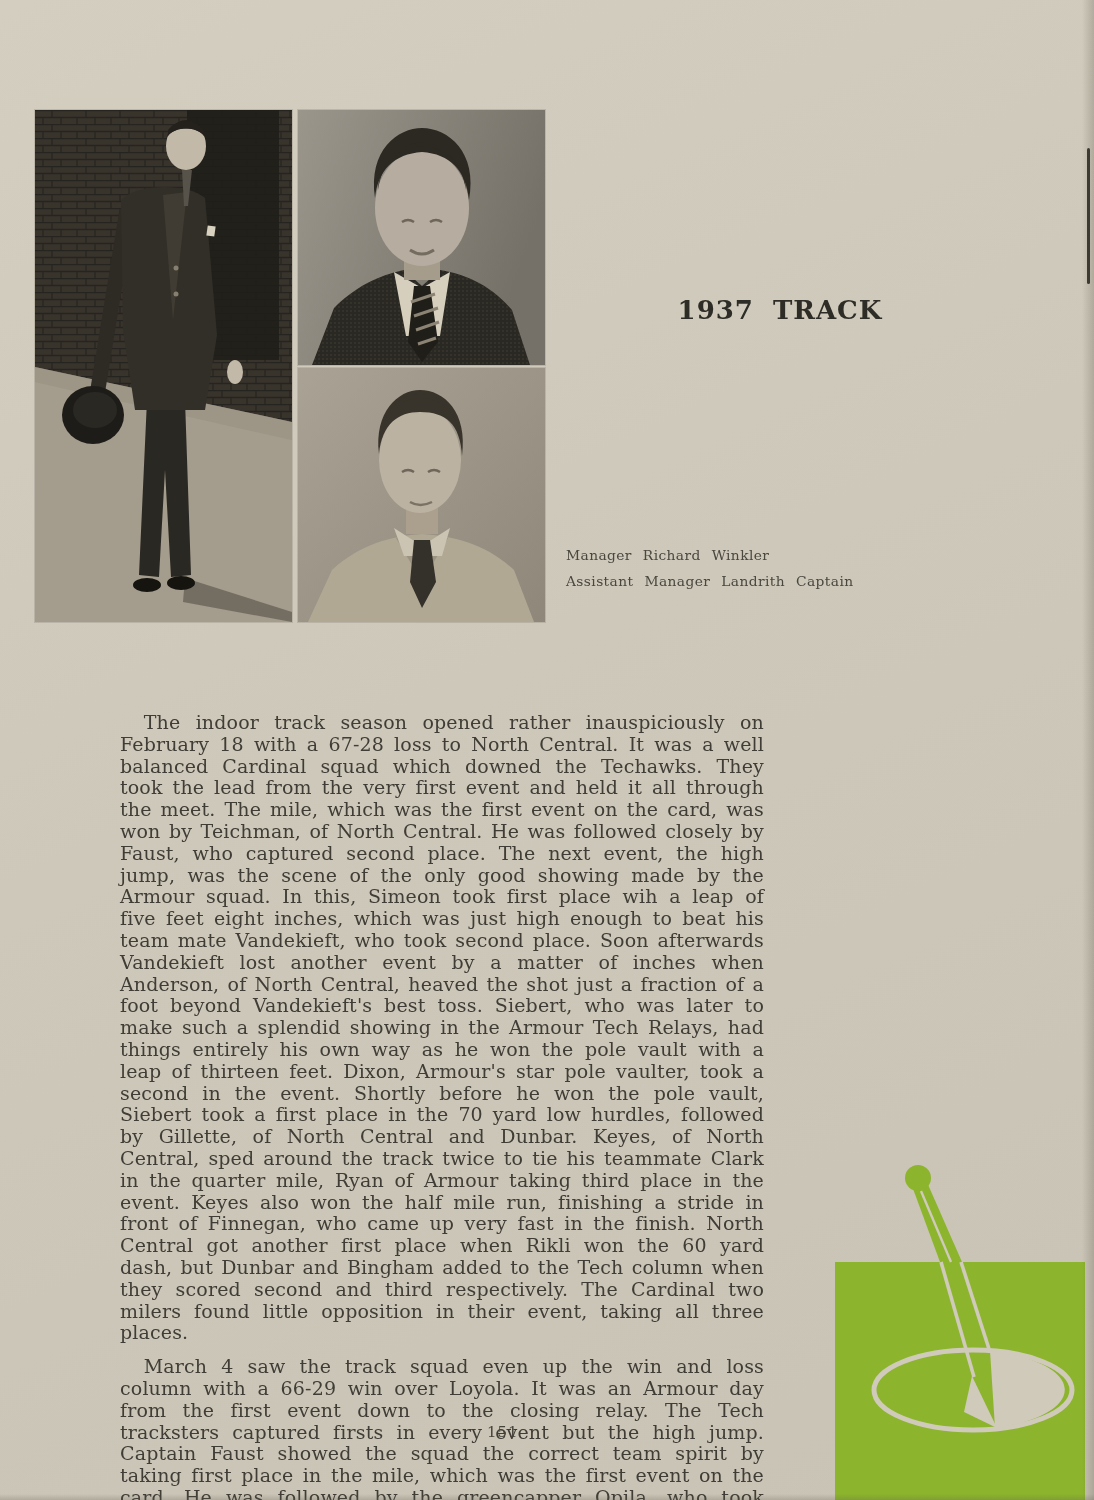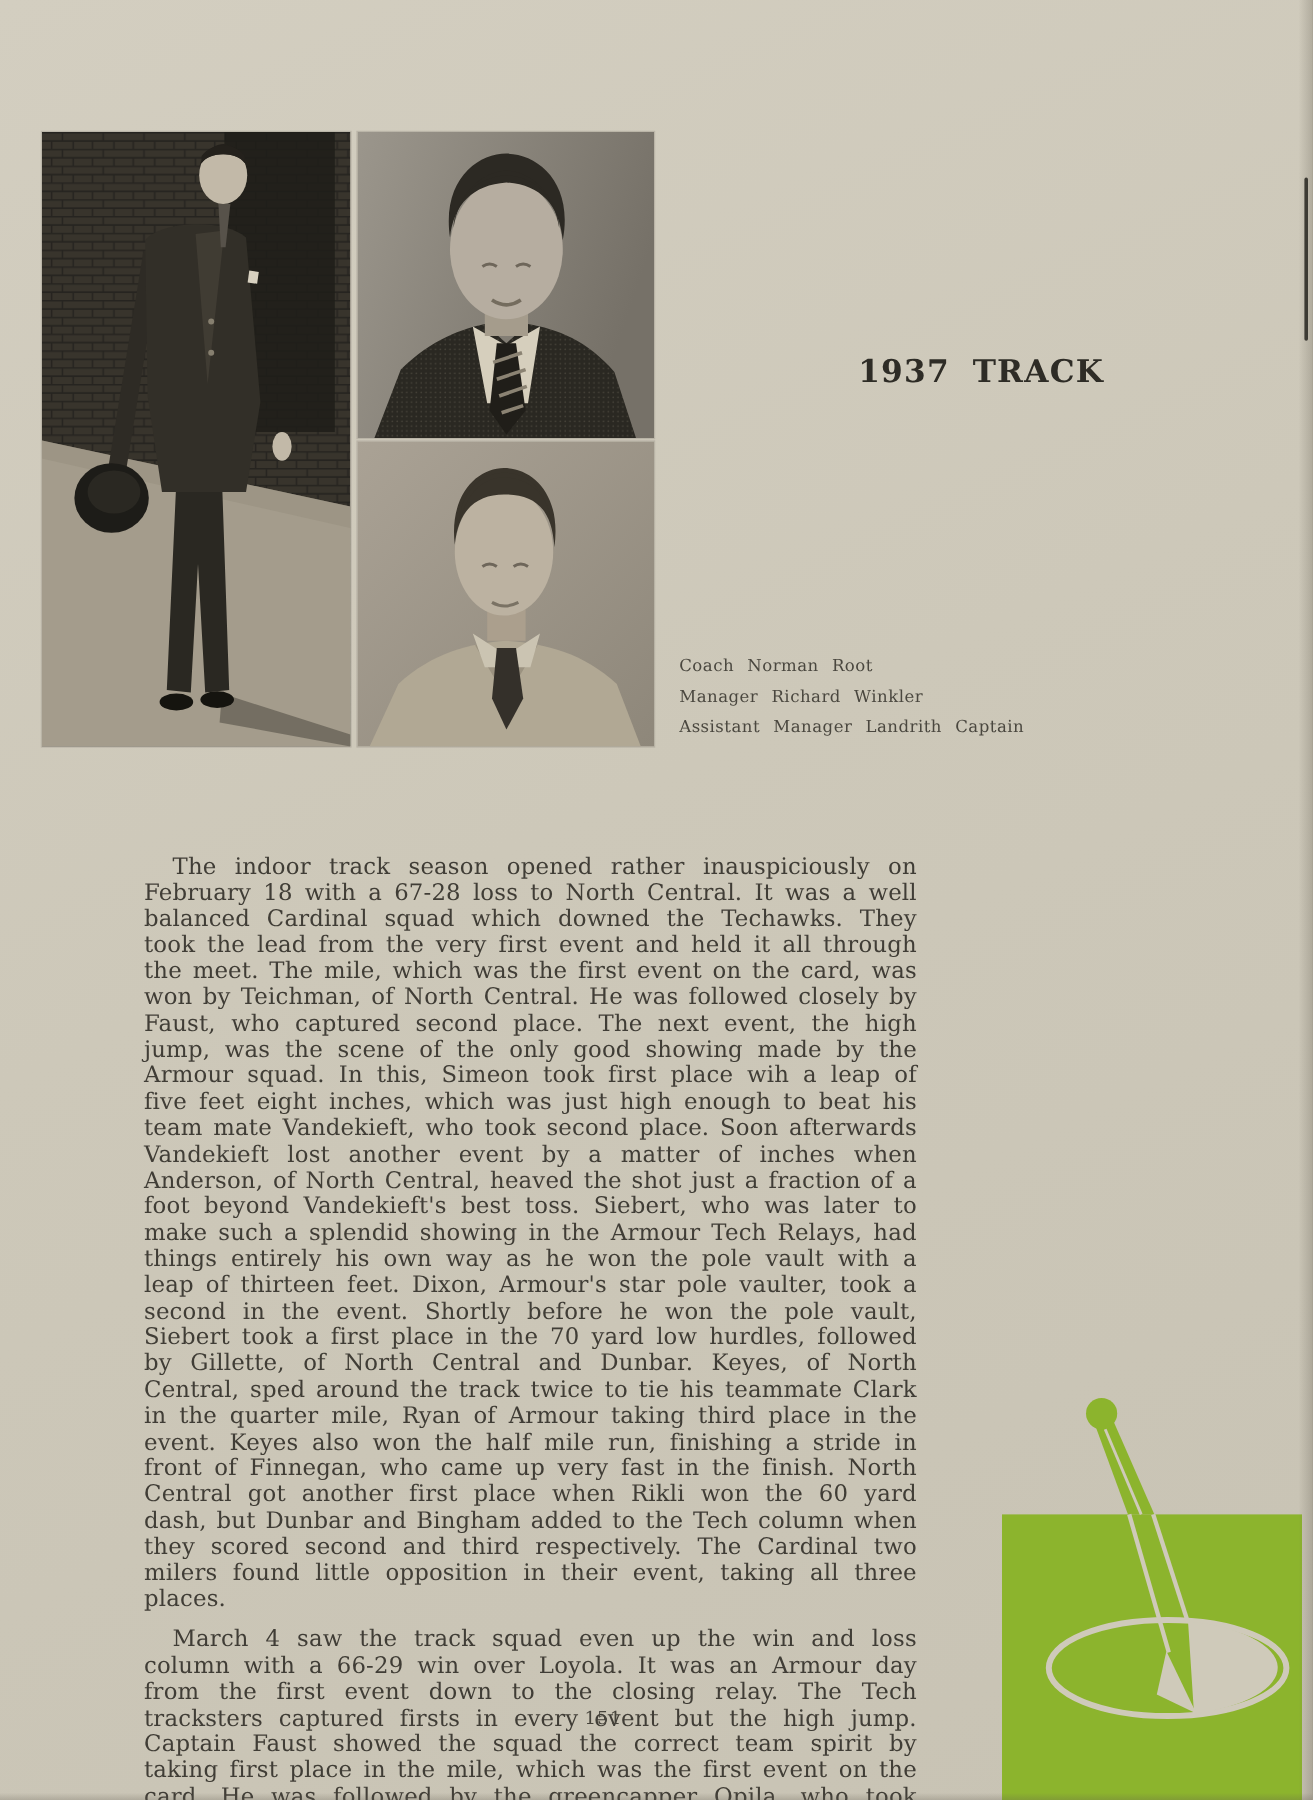--- a/index.html
+++ b/index.html
@@ -29,21 +29,21 @@
 
   
   .photo { position: absolute; display: block; box-shadow: 0 0 0 1px rgba(60,56,46,.15); }
   .photo-left       { left: 35px;  top: 110px; width: 257px; height: 512px; }
   .photo-top-right  { left: 298px; top: 110px; width: 247px; height: 255px; }
   .photo-bot-right  { left: 298px; top: 368px; width: 247px; height: 254px; }
 
   
   .title-block {
     position: absolute; left: 640px; top: 293px; width: 280px;
-    text-align: right; color: #2e2c26;
+    text-align: center; color: #2e2c26;
   }
   .title-line {
     font-size: 26px; font-weight: bold; line-height: 34px;
     letter-spacing: 1px; word-spacing: 9px;
   }
 
   
   .credits { position: absolute; left: 566px; top: 543px; color: #4a473f; }
   .credit-line {
     font-size: 13.8px; line-height: 25.6px;
@@ -153,21 +153,20 @@
       <path d="M104,104 Q110,100 116,104 M130,104 Q136,100 142,104" stroke="#6e665a" stroke-width="2.5" fill="none"></path>
       <path d="M112,134 Q122,140 134,134" stroke="#7a7264" stroke-width="2.5" fill="none"></path>
     </g>
   </svg>
 
   <div class="title-block">
     <div class="title-line">1937 TRACK</div>
   </div>
 
   <div class="credits">
-    <div class="credit-line">Coach Norman Root</div>
     <div class="credit-line">Manager Richard Winkler</div>
     <div class="credit-line">Assistant Manager Landrith Captain</div>
   </div>
 
   <div class="body-text">
     <p>The indoor track season opened rather inauspiciously on February 18 with a 67-28 loss to North Central.  It was a well balanced Cardinal squad which downed the Techawks.  They took the lead from the very first event and held it all through the meet.  The mile, which was the first event on the card, was won by Teichman, of North Central.  He was followed closely by Faust, who captured second place.  The next event, the high jump, was the scene of the only good showing made by the Armour squad.  In this, Simeon took first place wih a leap of five feet eight inches, which was just high enough to beat his team mate Vandekieft, who took second place.  Soon afterwards Vandekieft lost another event by a matter of inches when Anderson, of North Central, heaved the shot just a fraction of a foot beyond Vandekieft's best toss.  Siebert, who was later to make such a splendid showing in the Armour Tech Relays, had things entirely his own way as he won the pole vault with a leap of thirteen feet.  Dixon, Armour's star pole vaulter, took a second in the event.  Shortly before he won the pole vault, Siebert took a first place in the 70 yard low hurdles, followed by Gillette, of North Central and Dunbar.  Keyes, of North Central, sped around the track twice to tie his teammate Clark in the quarter mile, Ryan of Armour taking third place in the event.  Keyes also won the half mile run, finishing a stride in front of Finnegan, who came up very fast in the finish.  North Central got another first place when Rikli won the 60 yard dash, but Dunbar and Bingham added to the Tech column when they scored second and third respectively.  The Cardinal two milers found little opposition in their event, taking all three places.</p>
     <p>March 4 saw the track squad even up the win and loss column with a 66-29 win over Loyola.  It was an Armour day from the first event down to the closing relay.  The Tech tracksters captured firsts in every event but the high jump.  Captain Faust showed the squad the correct team spirit by taking first place in the mile, which was the first event on the card.  He was followed by the greencapper Opila, who took second place.  The 60 yard dash brought nine more points for Armour when the Tech entries took all three places.  Bingham beat Dunbar to the tape only by a few inches, and Neuert, who</p>
   </div>
 
   <div class="page-number">151</div>

